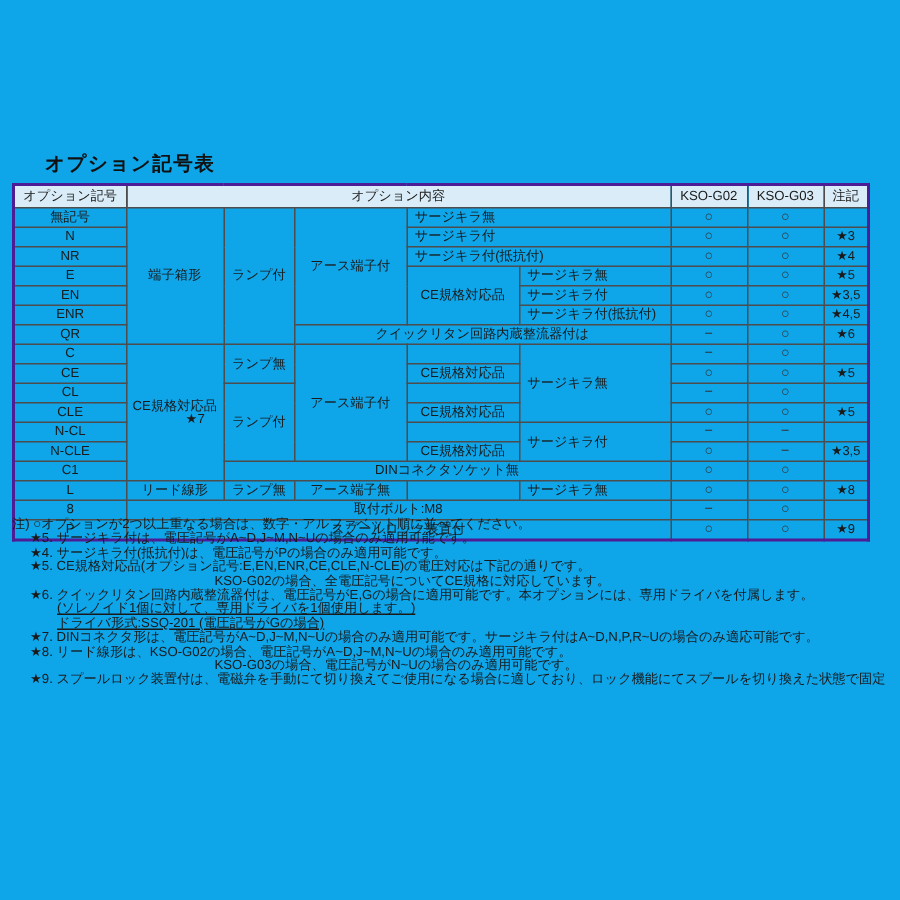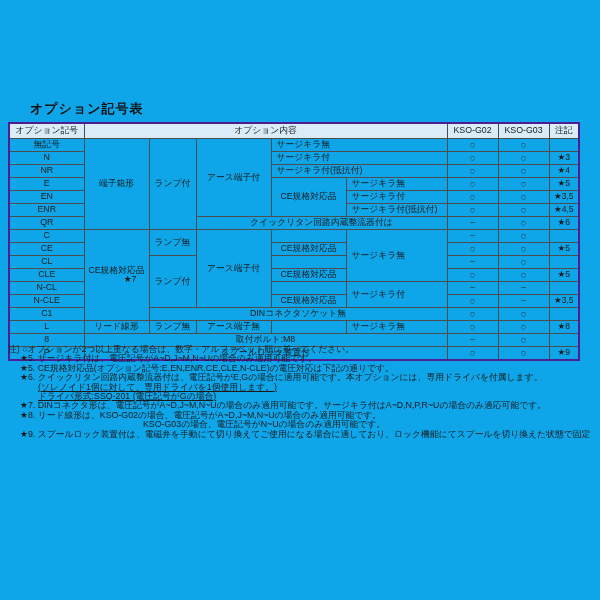--- a/index.html
+++ b/index.html
@@ -204,21 +204,23 @@
         <td class="mark">○</td>
         <td class="mark">○</td>
         <td class="note">★9</td>
       </tr>
     </tbody>
   </table>
 
   <div class="notes">
     <div class="line ind0">注) ○オプションが2つ以上重なる場合は、数字・アルファベット順に並べてください。</div>
     <div class="line ind1">★5. サージキラ付は、電圧記号がA~D,J~M,N~Uの場合のみ適用可能です。</div>
+    <div class="line ind1">★4. サージキラ付(抵抗付)は、電圧記号がPの場合のみ適用可能です。</div>
     <div class="line ind1">★5. CE規格対応品(オプション記号:E,EN,ENR,CE,CLE,N-CLE)の電圧対応は下記の通りです。</div>
+    <div class="line ind3">KSO-G02の場合、全電圧記号についてCE規格に対応しています。</div>
     <div class="line ind1">★6. クイックリタン回路内蔵整流器付は、電圧記号がE,Gの場合に適用可能です。本オプションには、専用ドライバを付属します。</div>
     <div class="line ind2">(ソレノイド1個に対して、専用ドライバを1個使用します。)</div>
     <div class="line ind2">ドライバ形式:SSQ-201 (電圧記号がGの場合)</div>
     <div class="line ind1">★7. DINコネクタ形は、電圧記号がA~D,J~M,N~Uの場合のみ適用可能です。サージキラ付はA~D,N,P,R~Uの場合のみ適応可能です。</div>
     <div class="line ind1">★8. リード線形は、KSO-G02の場合、電圧記号がA~D,J~M,N~Uの場合のみ適用可能です。</div>
     <div class="line ind3">KSO-G03の場合、電圧記号がN~Uの場合のみ適用可能です。</div>
     <div class="line ind1">★9. スプールロック装置付は、電磁弁を手動にて切り換えてご使用になる場合に適しており、ロック機能にてスプールを切り換えた状態で固定</div>
   </div>
 
 </div>

